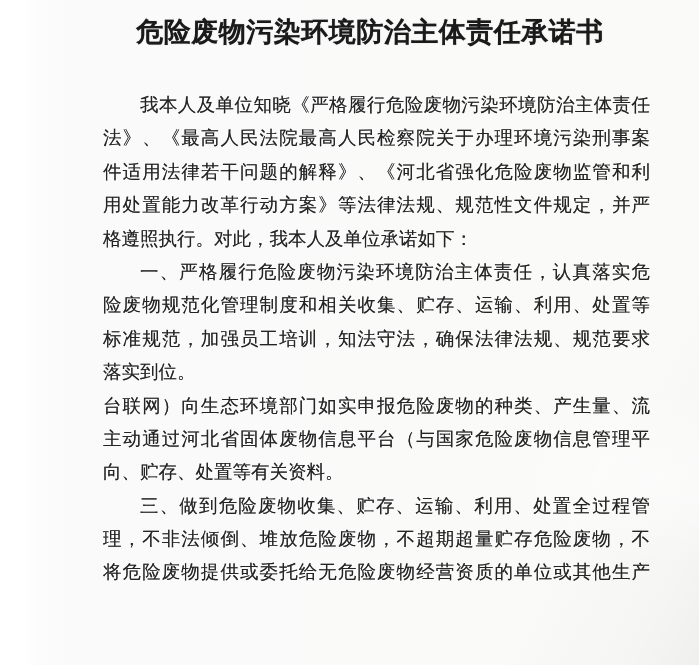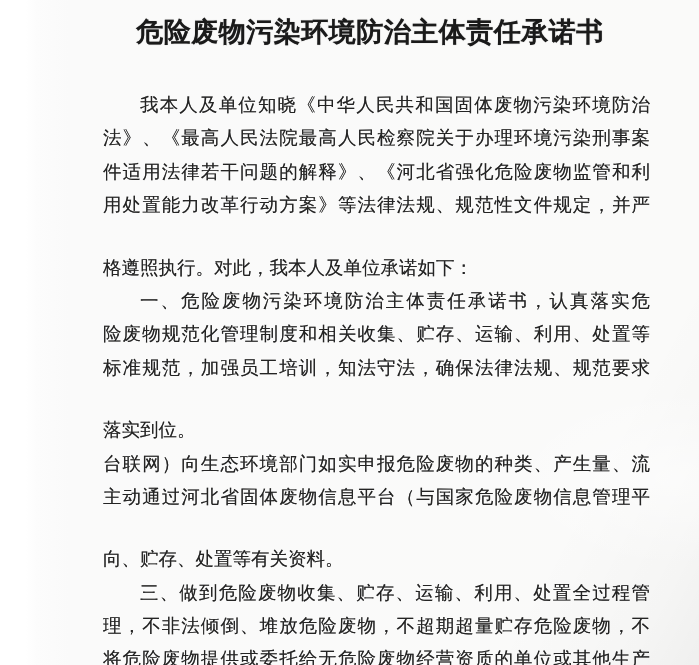--- a/index.html
+++ b/index.html
@@ -53,35 +53,34 @@
     text-align: justify;
     text-align-last: justify;
     text-justify: inter-character;
     text-shadow: 0 0 0.6px rgba(30,30,30,0.55);
   }
   .line.para-first {
     text-indent: 2em;
   }
   .line.para-last {
     text-align-last: left;
-    margin-top: 29px;
   }
 </style>
 </head>
 <body>
 
 <div class="page">
   <h1 class="doc-title">危险废物污染环境防治主体责任承诺书</h1>
   <div class="doc-body">
-      <div class="line para-first">我本人及单位知晓《中华人民共和国固体废物污染环境防治</div>
+      <div class="line para-first">我本人及单位知晓《严格履行危险废物污染环境防治主体责任</div>
       <div class="line">法》、《最高人民法院最高人民检察院关于办理环境污染刑事案</div>
       <div class="line">件适用法律若干问题的解释》、《河北省强化危险废物监管和利</div>
       <div class="line">用处置能力改革行动方案》等法律法规、规范性文件规定，并严</div>
       <div class="line para-last">格遵照执行。对此，我本人及单位承诺如下：</div>
-      <div class="line para-first">一、危险废物污染环境防治主体责任承诺书，认真落实危</div>
+      <div class="line para-first">一、严格履行危险废物污染环境防治主体责任，认真落实危</div>
       <div class="line">险废物规范化管理制度和相关收集、贮存、运输、利用、处置等</div>
       <div class="line">标准规范，加强员工培训，知法守法，确保法律法规、规范要求</div>
       <div class="line para-last">落实到位。</div>
       <div class="line">台联网）向生态环境部门如实申报危险废物的种类、产生量、流</div>
       <div class="line">主动通过河北省固体废物信息平台（与国家危险废物信息管理平</div>
       <div class="line para-last">向、贮存、处置等有关资料。</div>
       <div class="line para-first">三、做到危险废物收集、贮存、运输、利用、处置全过程管</div>
       <div class="line">理，不非法倾倒、堆放危险废物，不超期超量贮存危险废物，不</div>
       <div class="line">将危险废物提供或委托给无危险废物经营资质的单位或其他生产</div>
     </div>

